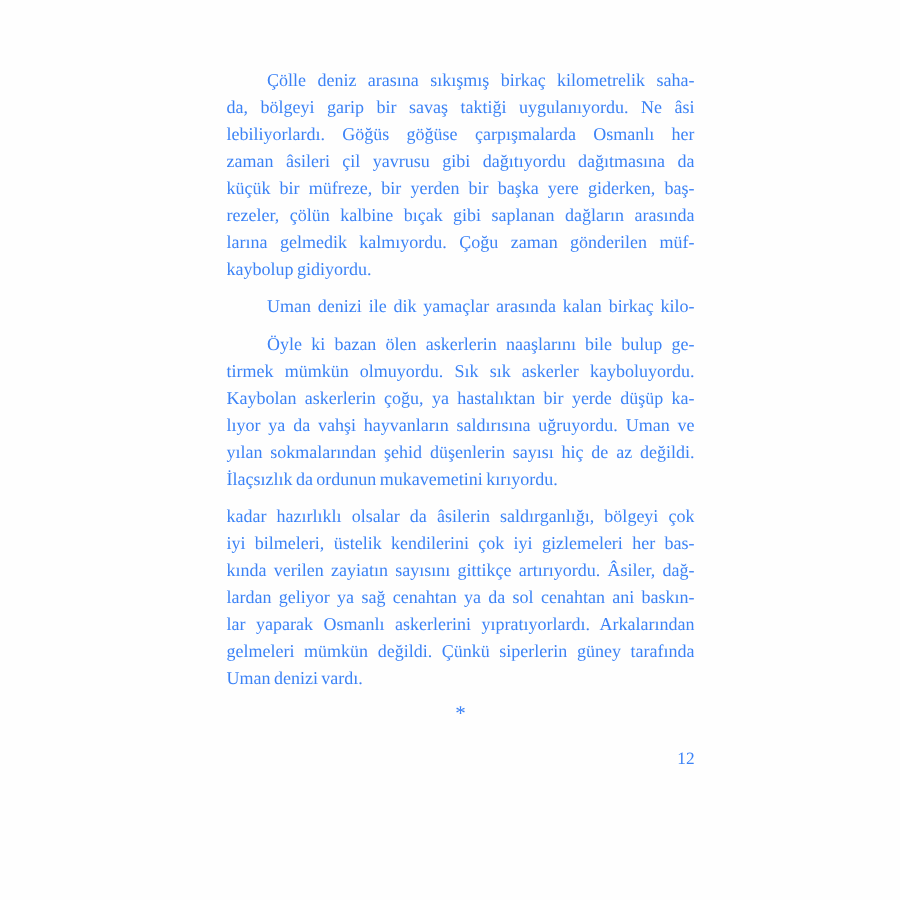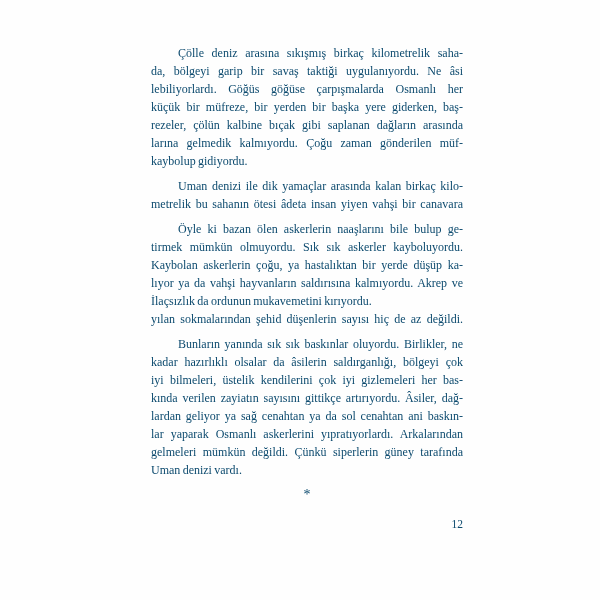--- a/index.html
+++ b/index.html
@@ -46,46 +46,45 @@
   }
   .page-number {
     margin-top: 14px;
     text-align: right;
     font-size: 11.5px;
   }
 </style>
 </head>
 <body>
 
-<div class="page" style="background: rgb(254, 254, 254); color: #0c4a6e;">
+<div class="page" style="background: rgb(254, 254, 254); color: #3b82f6;">
   <div class="text-block">
 
     <div class="paragraph">
         <div class="line first justify">Çölle deniz arasına sıkışmış birkaç kilometrelik saha-</div>
         <div class="line justify">da, bölgeyi garip bir savaş taktiği uygulanıyordu. Ne âsi</div>
         <div class="line justify">lebiliyorlardı. Göğüs göğüse çarpışmalarda Osmanlı her</div>
+        <div class="line justify">zaman âsileri çil yavrusu gibi dağıtıyordu dağıtmasına da</div>
         <div class="line justify">küçük bir müfreze, bir yerden bir başka yere giderken, baş-</div>
         <div class="line justify">rezeler, çölün kalbine bıçak gibi saplanan dağların arasında</div>
         <div class="line justify">larına gelmedik kalmıyordu. Çoğu zaman gönderilen müf-</div>
         <div class="line">kaybolup gidiyordu.</div>
       </div>
       <div class="paragraph">
         <div class="line first justify">Uman denizi ile dik yamaçlar arasında kalan birkaç kilo-</div>
-        <div class="line justify">metrelik bu sahanın ötesi âdeta insan yiyen vahşi bir canavara</div>
       </div>
       <div class="paragraph">
         <div class="line first justify">Öyle ki bazan ölen askerlerin naaşlarını bile bulup ge-</div>
         <div class="line justify">tirmek mümkün olmuyordu. Sık sık askerler kayboluyordu.</div>
         <div class="line justify">Kaybolan askerlerin çoğu, ya hastalıktan bir yerde düşüp ka-</div>
-        <div class="line justify">lıyor ya da vahşi hayvanların saldırısına kalmıyordu. Akrep ve</div>
+        <div class="line justify">lıyor ya da vahşi hayvanların saldırısına uğruyordu. Uman ve</div>
+        <div class="line justify">yılan sokmalarından şehid düşenlerin sayısı hiç de az değildi.</div>
         <div class="line">İlaçsızlık da ordunun mukavemetini kırıyordu.</div>
-        <div class="line justify">yılan sokmalarından şehid düşenlerin sayısı hiç de az değildi.</div>
       </div>
       <div class="paragraph">
-        <div class="line first justify">Bunların yanında sık sık baskınlar oluyordu. Birlikler, ne</div>
         <div class="line justify">kadar hazırlıklı olsalar da âsilerin saldırganlığı, bölgeyi çok</div>
         <div class="line justify">iyi bilmeleri, üstelik kendilerini çok iyi gizlemeleri her bas-</div>
         <div class="line justify">kında verilen zayiatın sayısını gittikçe artırıyordu. Âsiler, dağ-</div>
         <div class="line justify">lardan geliyor ya sağ cenahtan ya da sol cenahtan ani baskın-</div>
         <div class="line justify">lar yaparak Osmanlı askerlerini yıpratıyorlardı. Arkalarından</div>
         <div class="line justify">gelmeleri mümkün değildi. Çünkü siperlerin güney tarafında</div>
         <div class="line">Uman denizi vardı.</div>
       </div>
       <div class="separator">*</div>
     <div class="page-number">12</div>

